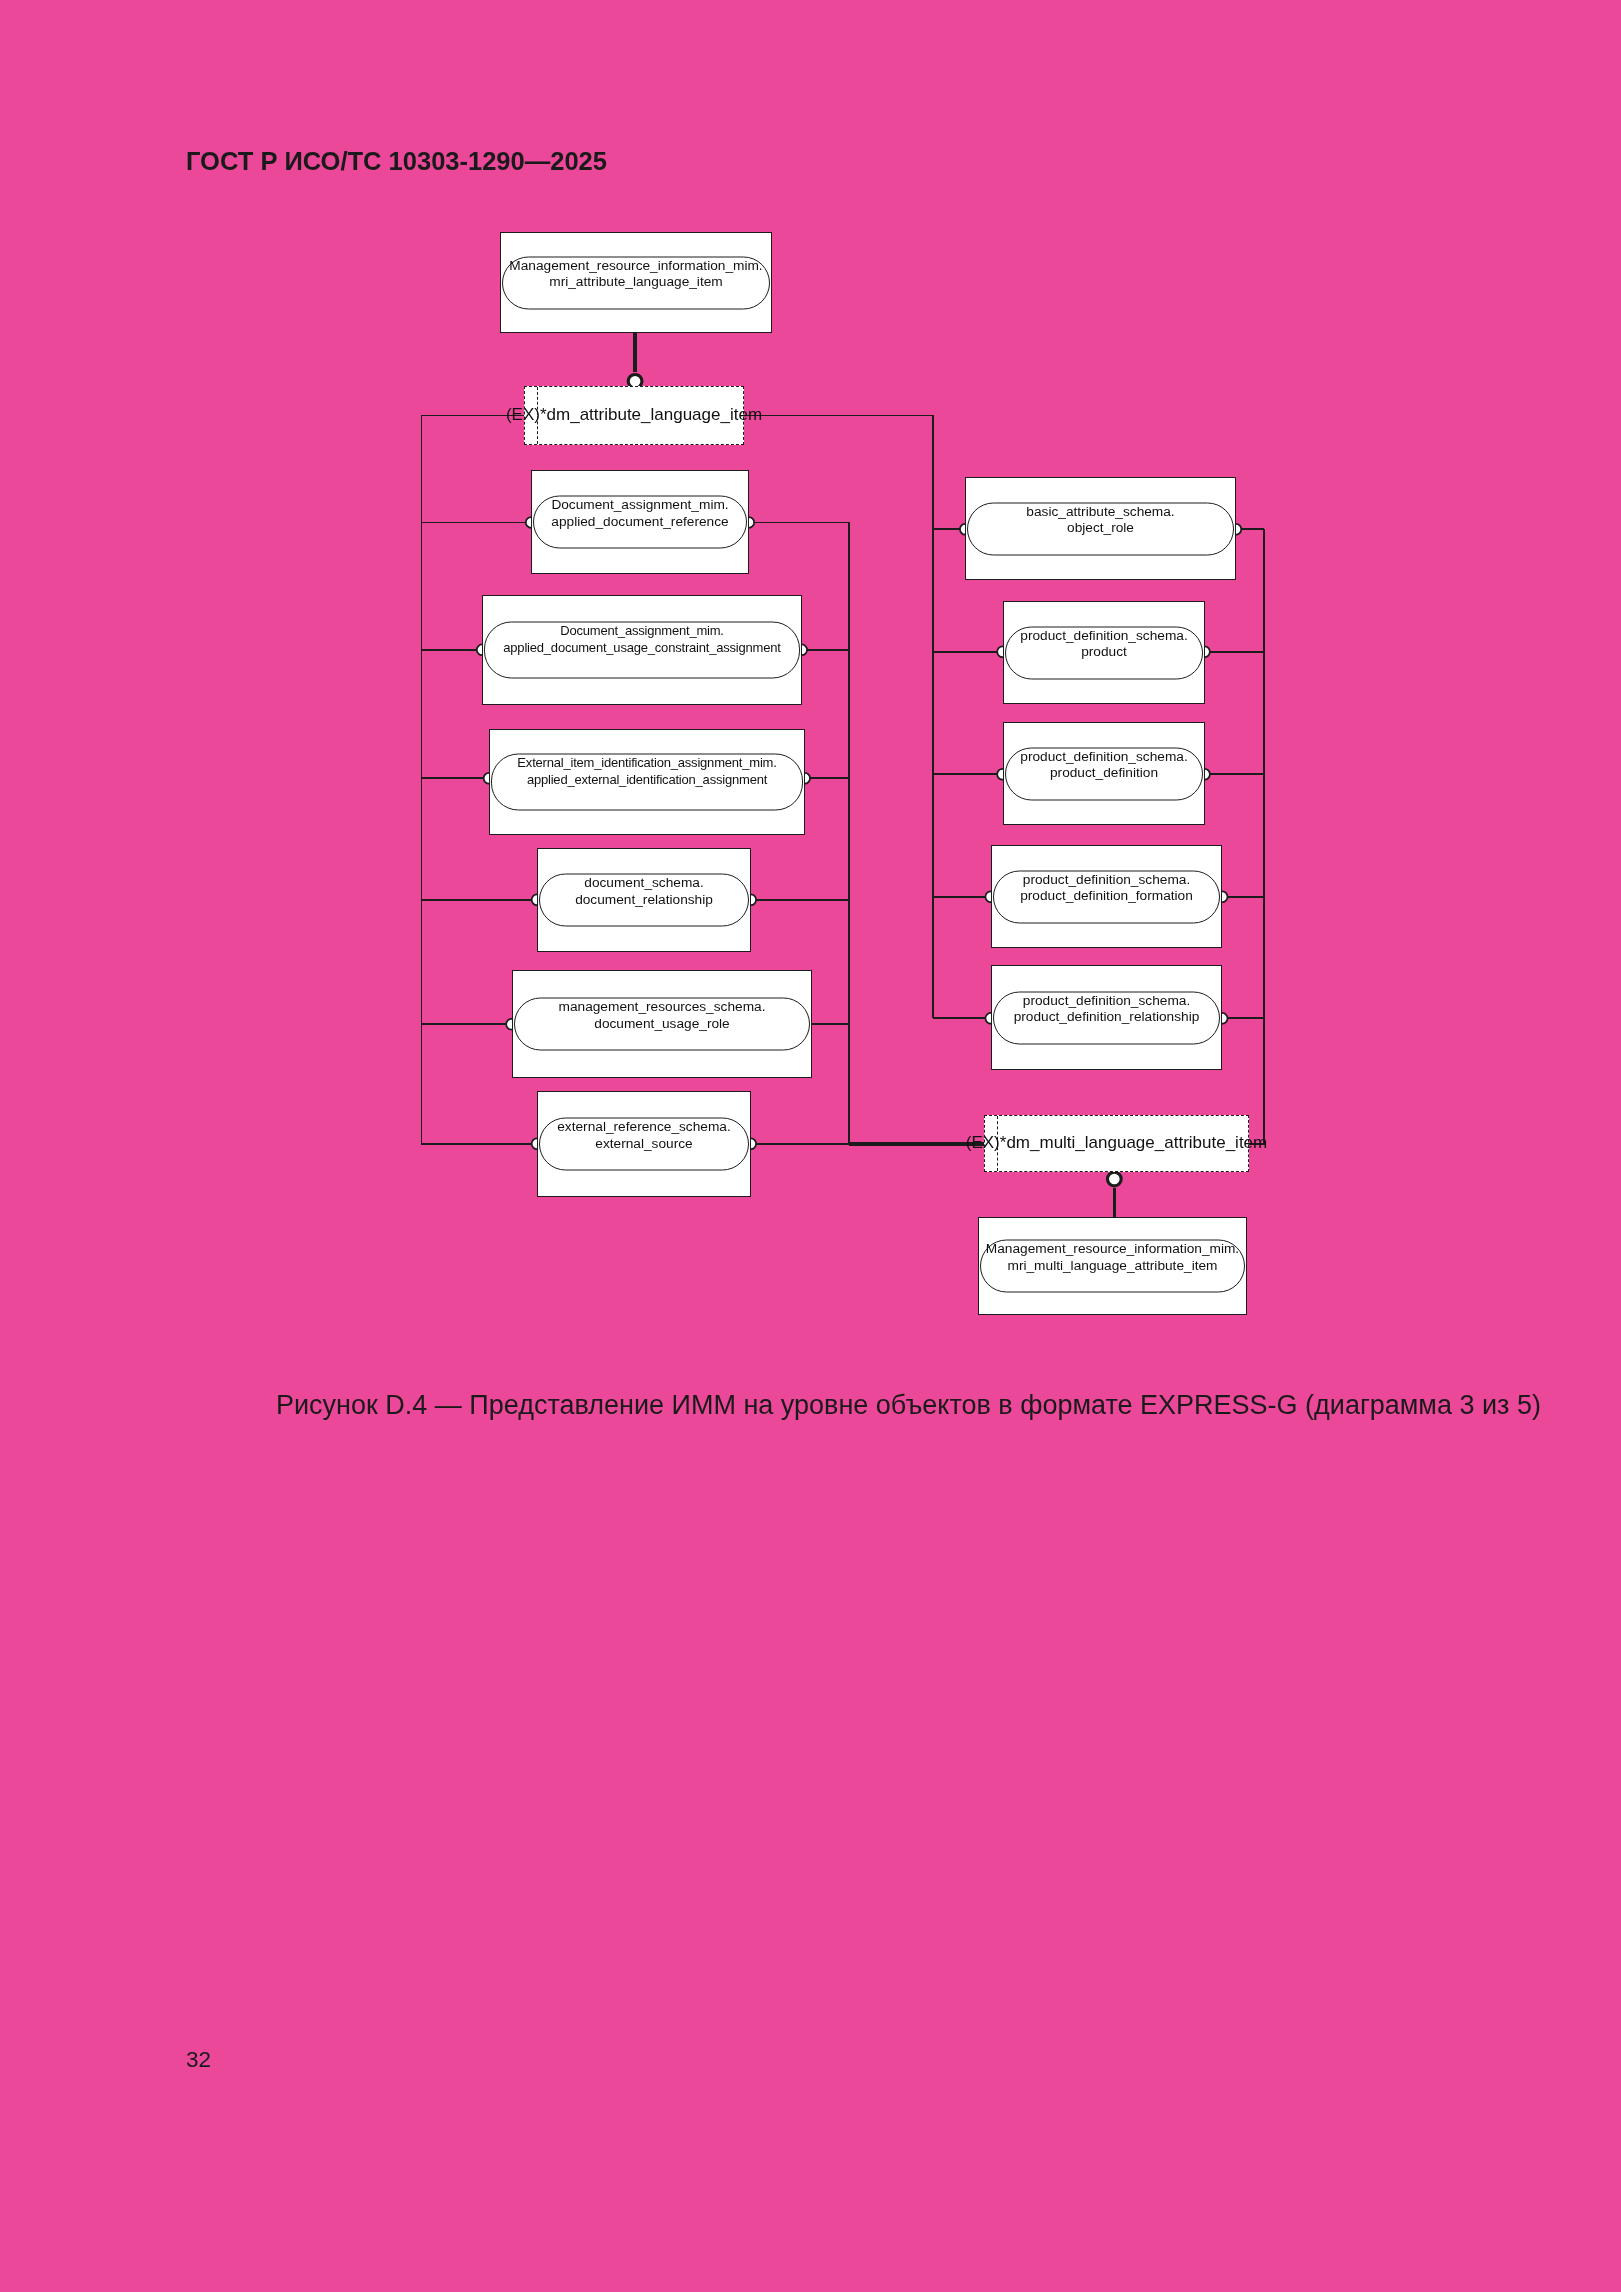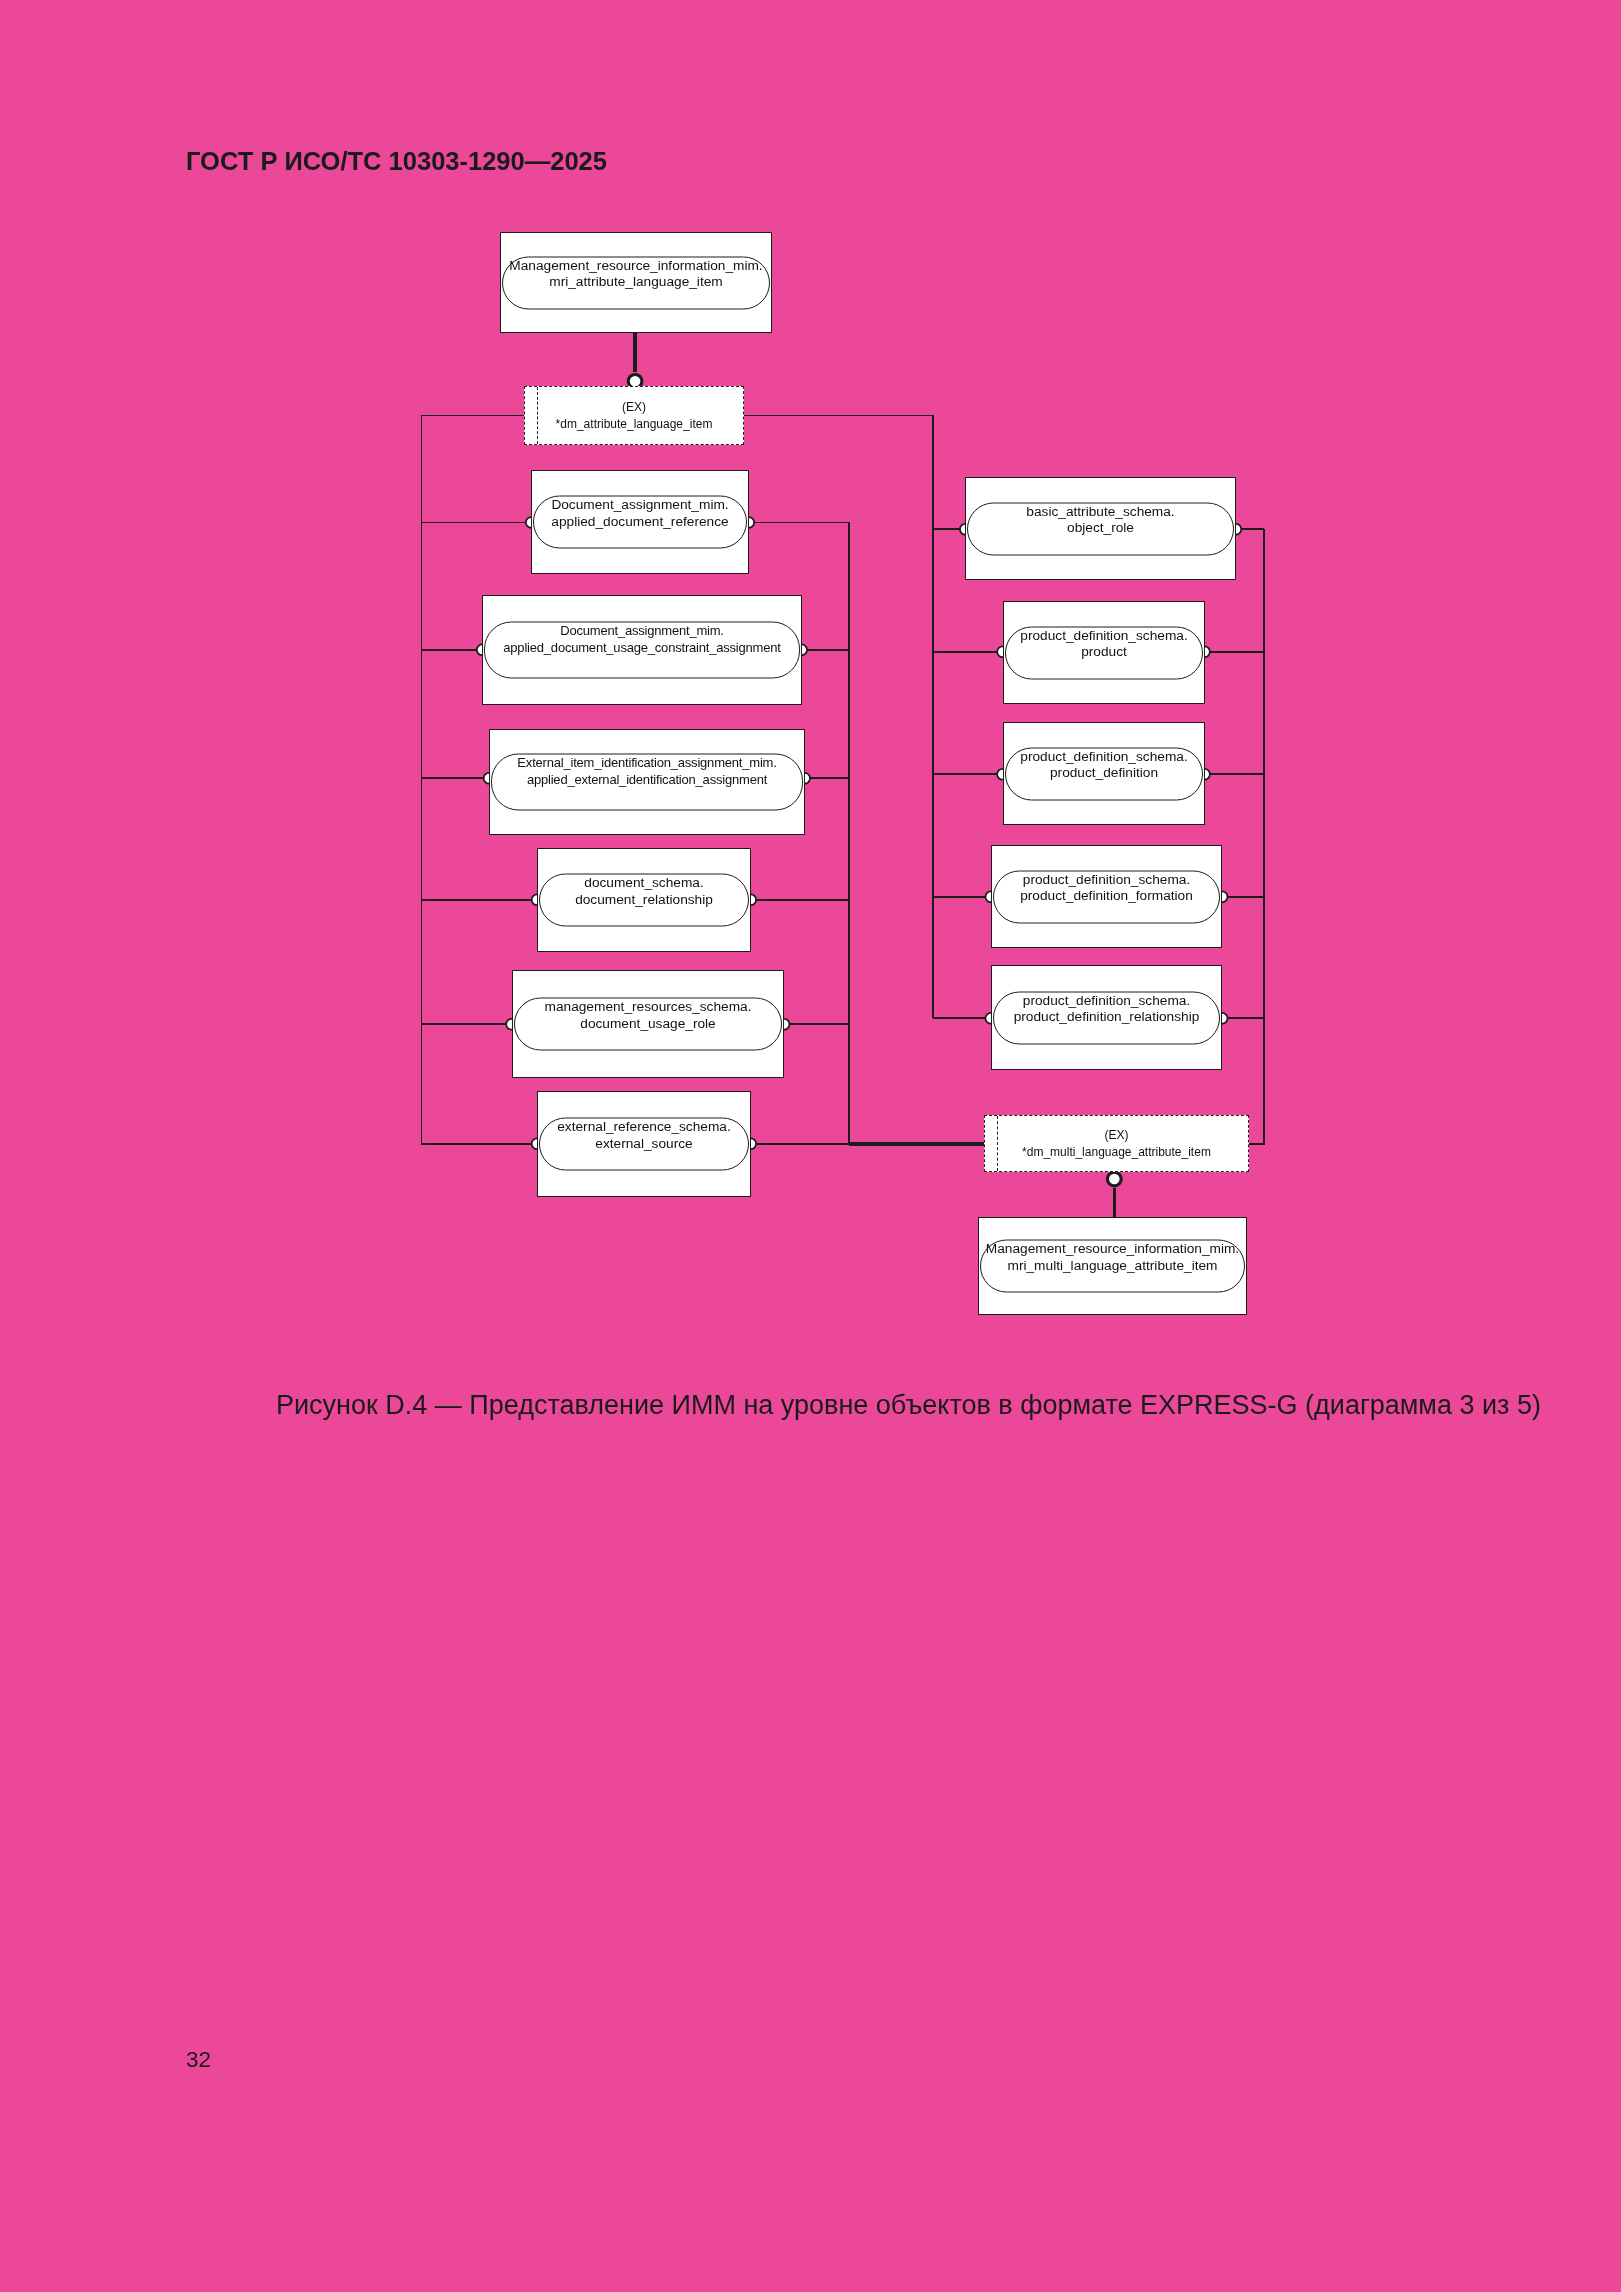--- a/index.html
+++ b/index.html
@@ -43,22 +43,22 @@
     font-size:13.7px;line-height:16.7px;text-align:center;
     white-space:nowrap;color:#111;
   }
   .stadium.tall{height:57px;}
   .stadium.tight{font-size:13px;letter-spacing:-0.2px;}
   .exbox{
     position:absolute;
     border:1.6px dashed #1c1c1c;
     background:#fff;
     box-sizing:border-box;
-    display:flex;flex-direction:column;justify-content:center;align-items:center;
-    font-size:12px;line-height:16.7px;text-align:center;
+    display:flex;flex-direction:row;justify-content:center;align-items:center;
+    font-size:17px;line-height:16.7px;text-align:center;
     white-space:nowrap;color:#111;
   }
   .exinner{
     position:absolute;left:11.8px;top:0;bottom:0;width:0;
     border-left:1.6px dashed #1c1c1c;
   }
   .exbox span{position:relative;z-index:1;}
 </style>
 </head>
 <body>
@@ -167,21 +167,21 @@
     </div>
   </div>
 
   <div class="entity" style="left:537px;top:848px;width:214px;height:104px;">
     <div class="stadium">
       <span>document_schema.</span>
       <span>document_relationship</span>
     </div>
   </div>
 
-  <div class="entity" style="left:512px;top:970px;width:272px;height:108px;">
+  <div class="entity" style="left:512px;top:970px;width:300px;height:108px;">
     <div class="stadium">
       <span>management_resources_schema.</span>
       <span>document_usage_role</span>
     </div>
   </div>
 
   <div class="entity" style="left:537px;top:1091px;width:214px;height:106px;">
     <div class="stadium">
       <span>external_reference_schema.</span>
       <span>external_source</span>

